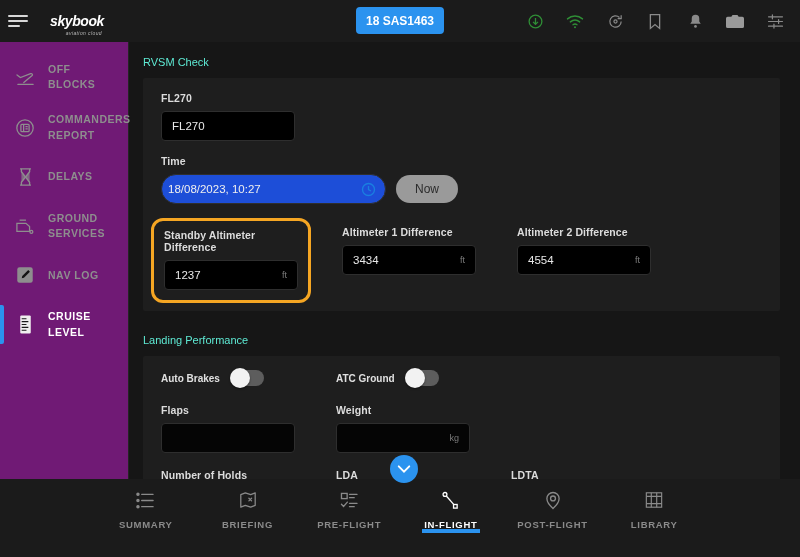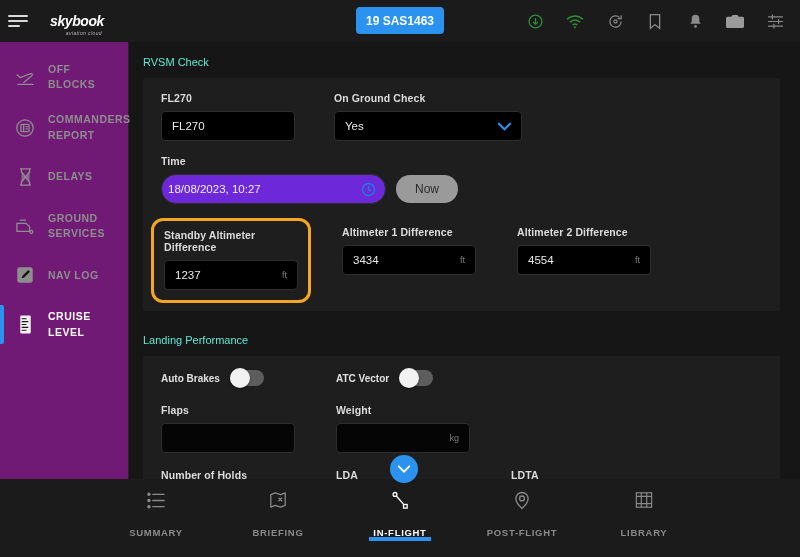--- a/index.html
+++ b/index.html
@@ -124,21 +124,21 @@
     background:#000000; border:1px solid #2e2e2e; border-radius:4px;
     height:30px; display:flex; align-items:center;
     padding:0 30px 0 10px; font-size:11.5px; color:#e9e9e9;
     cursor:pointer;
   }
   .chev-blue { position:absolute; right:9px; top:9px; }
 
   .timewrap { display:flex; align-items:center; gap:10px; }
   .time-input {
     position:relative; width:225px;
-    background:#6d28d9; border:1px solid #2e2e2e; border-radius:15px;
+    background:#1d4ed8; border:1px solid #2e2e2e; border-radius:15px;
     height:30px; display:flex; align-items:center; padding:0 32px 0 6px;
     font-size:11.5px; color:#efefef; cursor:text;
   }
   .clock-ico { position:absolute; right:9px; top:7px; }
   .now-btn {
     width:62px; height:28px; border-radius:14px;
     background:#9a9a9a; color:#2b2b2b;
     font-size:12px; display:flex; align-items:center; justify-content:center;
     cursor:pointer;
   }
@@ -176,21 +176,21 @@
 
   
   .bottomnav {
     position:absolute; left:0; bottom:0; width:800px; height:78px;
     background:#1b1b1b;
     display:flex; align-items:flex-start; justify-content:space-around;
     padding:0 95px; z-index:25;
   }
   .bn-item {
     position:relative;
-    display:flex; flex-direction:column; align-items:center; gap:17px;
+    display:flex; flex-direction:column; align-items:center; gap:9px;
     padding-top:11px; width:106px; cursor:pointer;
   }
   .bn-label { font-size:9.5px; letter-spacing:0.7px; color:#8a8a8a; font-weight:bold; }
   .bn-item.active .bn-label { color:#ffffff; }
   .bn-item.active:after {
     content:""; position:absolute; bottom:-3px; left:22px; right:22px;
     height:4px; background:#2b93ef;
   }
   .bn-ico { height:20px; display:flex; align-items:center; justify-content:center; }
 </style>
@@ -203,21 +203,21 @@
     <div class="hamburger">
       <i></i>
         <i></i>
         <i></i>
     </div>
     <div class="logo">
       <div class="logo-main">skybook</div>
       <div class="logo-sub">aviation cloud</div>
     </div>
 
-    <div class="flight-badge">19 SAS1463</div>
+    <div class="flight-badge">18 SAS1463</div>
 
     <div class="top-icons">
       <div class="ticon">
         <svg width="17" height="17" viewBox="0 0 24 24" fill="none" stroke="#2f8f36" stroke-width="1.8">
           <circle cx="12" cy="12" r="9"></circle>
             <path d="M12 7v9M8.5 12.5L12 16l3.5-3.5"></path>
         </svg>
       </div>
       <div class="ticon">
         <svg width="18" height="15" viewBox="0 0 24 20" fill="none" stroke="#2f8f36" stroke-width="1.9" stroke-linecap="round">
@@ -332,31 +332,20 @@
   <div class="content">
 
     <div class="section-title">RVSM Check</div>
 
     <div class="panel">
 
       <div class="row">
         <div class="field" style="width:134px">
           <div class="field-label">FL270</div>
           <div class="input">FL270</div>
-        </div>
-        <div class="field" style="width:188px; margin-left:19px">
-          <div class="field-label">On Ground Check</div>
-          <div class="select">
-            <span>Yes</span>
-            <span class="chev-blue">
-              <svg width="15" height="11" viewBox="0 0 16 11" fill="none" stroke="#2b93ef" stroke-width="2.2" stroke-linecap="round">
-                <path d="M2 2.5l6 6 6-6"></path>
-              </svg>
-            </span>
-          </div>
         </div>
       </div>
 
       <div class="row">
         <div class="field">
           <div class="field-label">Time</div>
           <div class="timewrap">
             <div class="time-input">
               <span>18/08/2023, 10:27</span>
               <span class="clock-ico">
@@ -405,21 +394,21 @@
     <div class="panel" style="padding-bottom:8px">
 
       <div class="row" style="margin-bottom:18px">
         <div class="toggle-row" style="width:155px">
           <span class="toggle-label">Auto Brakes</span>
           <span class="toggle">
               <span class="knob"></span>
             </span>
         </div>
         <div class="toggle-row">
-          <span class="toggle-label">ATC Vector</span>
+          <span class="toggle-label">ATC Ground</span>
           <span class="toggle">
               <span class="knob"></span>
             </span>
         </div>
       </div>
 
       <div class="row" style="margin-bottom:16px">
         <div class="field" style="width:134px">
           <div class="field-label">Flaps</div>
           <div class="input empty"></div>
@@ -468,20 +457,31 @@
     <div class="bn-item">
       <span class="bn-ico">
         <svg width="18" height="18" viewBox="0 0 20 20" fill="none" stroke="#8a8a8a" stroke-width="1.4" stroke-linejoin="round">
           <path d="M2 4l5-2 6 2 5-2v14l-5 2-6-2-5 2z"></path>
           <path d="M11 8l3 3M14 8l-3 3" stroke-linecap="round"></path>
         </svg>
       </span>
       <span class="bn-label">BRIEFING</span>
     </div>
 
+    <div class="bn-item">
+      <span class="bn-ico">
+        <svg width="19" height="17" viewBox="0 0 20 18" fill="none" stroke="#8a8a8a" stroke-width="1.4" stroke-linecap="round">
+          <rect x="1.5" y="1.5" width="6" height="5.5"></rect>
+          <path d="M10 2.5h8M10 6h5"></path>
+          <path d="M1.5 13l2.2 2.3 4-4.6"></path>
+          <path d="M10 12h8M10 15.5h5"></path>
+        </svg>
+      </span>
+      <span class="bn-label">PRE-FLIGHT</span>
+    </div>
 
     <div class="bn-item active">
       <span class="bn-ico">
         <svg width="19" height="19" viewBox="0 0 20 20" fill="none" stroke="#ffffff" stroke-width="1.4">
           <circle cx="4.2" cy="3.6" r="2"></circle>
           <path d="M5.6 5.3l8 9"></path>
           <rect x="13.2" y="14.2" width="3.8" height="3.8"></rect>
         </svg>
       </span>
       <span class="bn-label">IN-FLIGHT</span>

